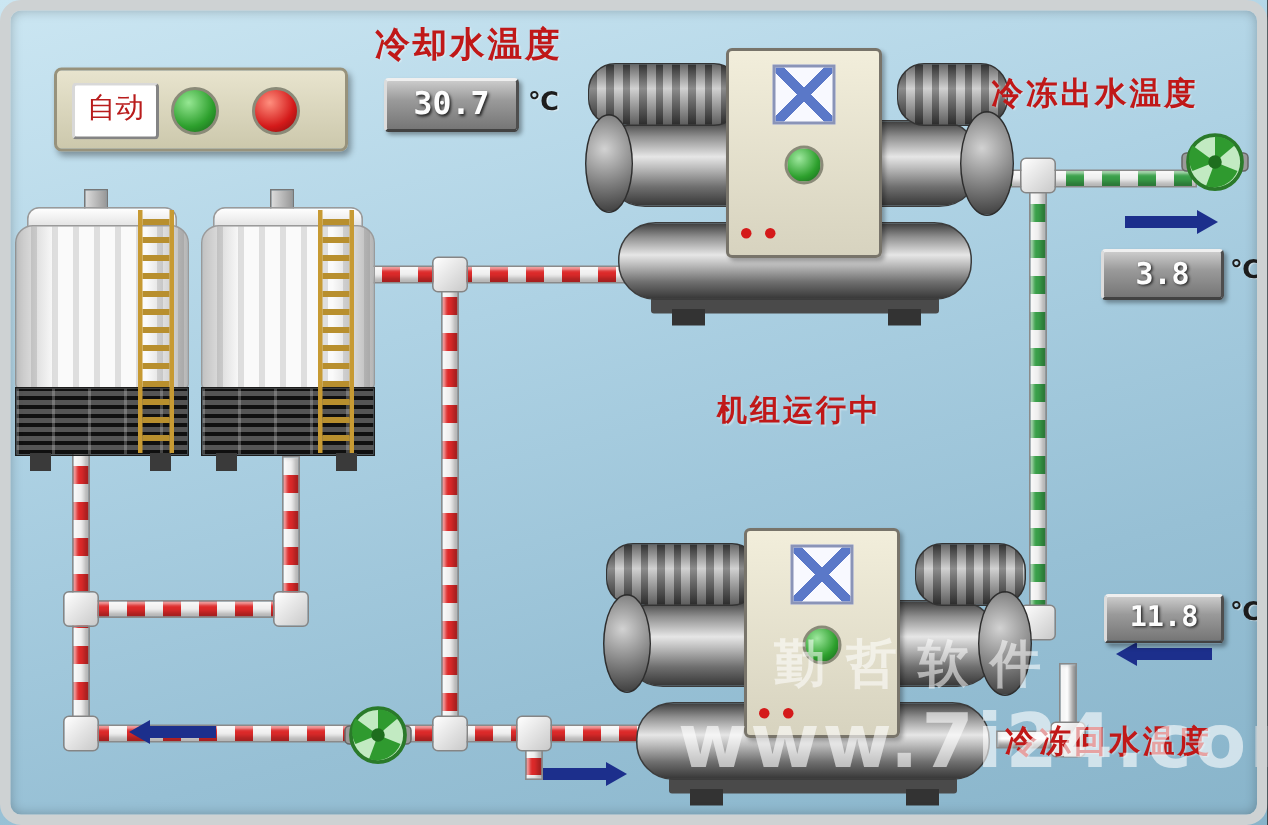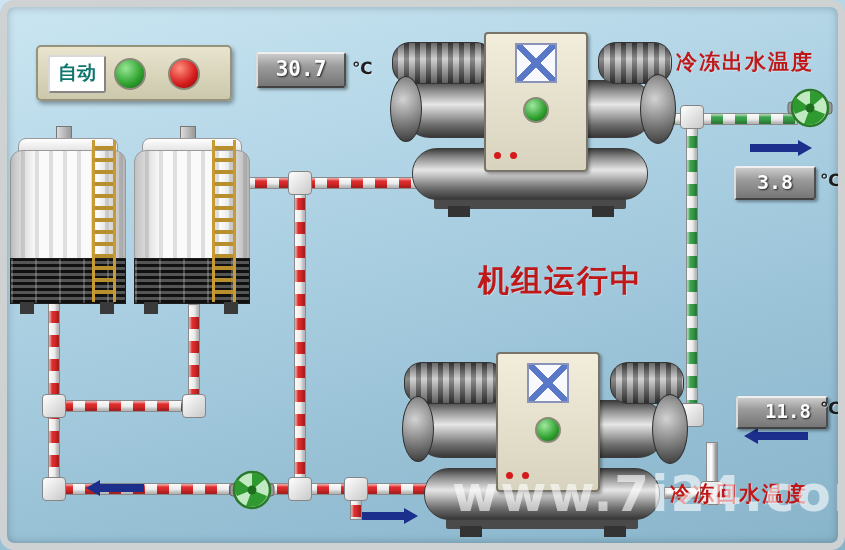--- a/index.html
+++ b/index.html
@@ -32,21 +32,21 @@
   .arrow.right .head  { right:0; border-left:14px solid #1c2f8c; }
   .arrow.left  .shaft { left:12px; right:0; }
   .arrow.left  .head  { left:0;  border-right:14px solid #1c2f8c; }
 
   
   #ctl-panel { position:absolute; left:36px; top:45px; width:192px; height:52px; z-index:10;
     background: linear-gradient(180deg,#e8e4ce,#ccc8ac); border:2px solid #97927c; border-radius:5px;
     box-shadow: 2px 3px 4px rgba(0,0,0,.35); }
   #auto-btn { position:absolute; left:10px; top:8px; width:54px; height:34px;
     background:#ffffff; border:2px outset #d8d8d8; border-radius:3px;
-    font-weight:bold; font-size:19px; color:#0f766e; text-align:center; line-height:30px; cursor:pointer; }
+    font-weight:normal; font-size:19px; color:#b91c1c; text-align:center; line-height:30px; cursor:pointer; }
   .lamp { position:absolute; top:11px; width:28px; height:28px; border-radius:50%; border:2px solid #8a8a78; }
   #lamp-green { left:76px;  background: radial-gradient(circle at 35% 30%, #96e793, #2da02d 60%, #175f1a); }
   #lamp-red   { left:130px; background: radial-gradient(circle at 35% 30%, #ff8f7e, #d41a1a 60%, #7c0d0d); }
 
   
   .red-label { position:absolute; color:#c01818; font-weight:bold; font-size:22px; letter-spacing:2px;
                z-index:10; text-shadow:1px 1px 1px rgba(255,255,255,.35); white-space:nowrap; }
   .temp-box { position:absolute; z-index:10; background: linear-gradient(180deg,#cbcbcb 0%,#9a9a9a 40%,#767676 100%);
     border:2px solid; border-color:#efefef #4e4e4e #424242 #dcdcdc; border-radius:3px;
     color:#fdfdfd; font-family:"DejaVu Sans Mono", monospace; font-weight:bold; text-align:center;
@@ -238,29 +238,31 @@
     <span class="shaft"></span>
       <span class="head"></span>
   </div>
 
   <div id="ctl-panel">
     <div id="auto-btn">自动</div>
     <div id="lamp-green" class="lamp"></div>
     <div id="lamp-red" class="lamp"></div>
   </div>
 
+  <div class="red-label" style="left:250px; top:14px; font-size:23px;">冷却水温度</div>
   <div class="temp-box" style="left:256px; top:52px; width:86px; height:32px; font-size:21px; line-height:30px;">30.7</div>
   <div class="unit" style="left:352px; top:58px;">℃</div>
 
-  <div class="red-label" style="left:676px; top:48px; font-size:21px;">冷冻出水温度</div>
+  <div class="red-label" style="left:661px; top:48px; font-size:21px;">冷冻出水温度</div>
   <div class="temp-box" style="left:734px; top:166px; width:78px; height:30px; font-size:20px; line-height:28px;">3.8</div>
   <div class="unit" style="left:820px; top:170px;">℃</div>
 
-  <div class="red-label" style="left:478px; top:260px; font-size:31px;">机组运行中</div>
-
-  <div class="temp-box" style="left:736px; top:396px; width:76px; height:29px; font-size:19px; line-height:27px;padding-left:12px;">11.8</div>
+  <div class="red-label" style="left:478px; top:260px; font-size:20px;">机组运行中</div>
+
+  <div class="temp-box" style="left:736px; top:396px; width:76px; height:29px; font-size:19px; line-height:27px;">11.8</div>
   <div class="unit" style="left:820px; top:398px;">℃</div>
   <div class="red-label" style="left:670px; top:480px; font-size:21px;font-family:Liberation Serif, serif;">冷冻回水温度</div>
 
+  <div id="wm1" class="wm">勤哲软件</div>
   <div id="wm2" class="wm">www.7i24.com</div>
 
   <div id="frame"></div>
 </div>
 
 </body></html>

